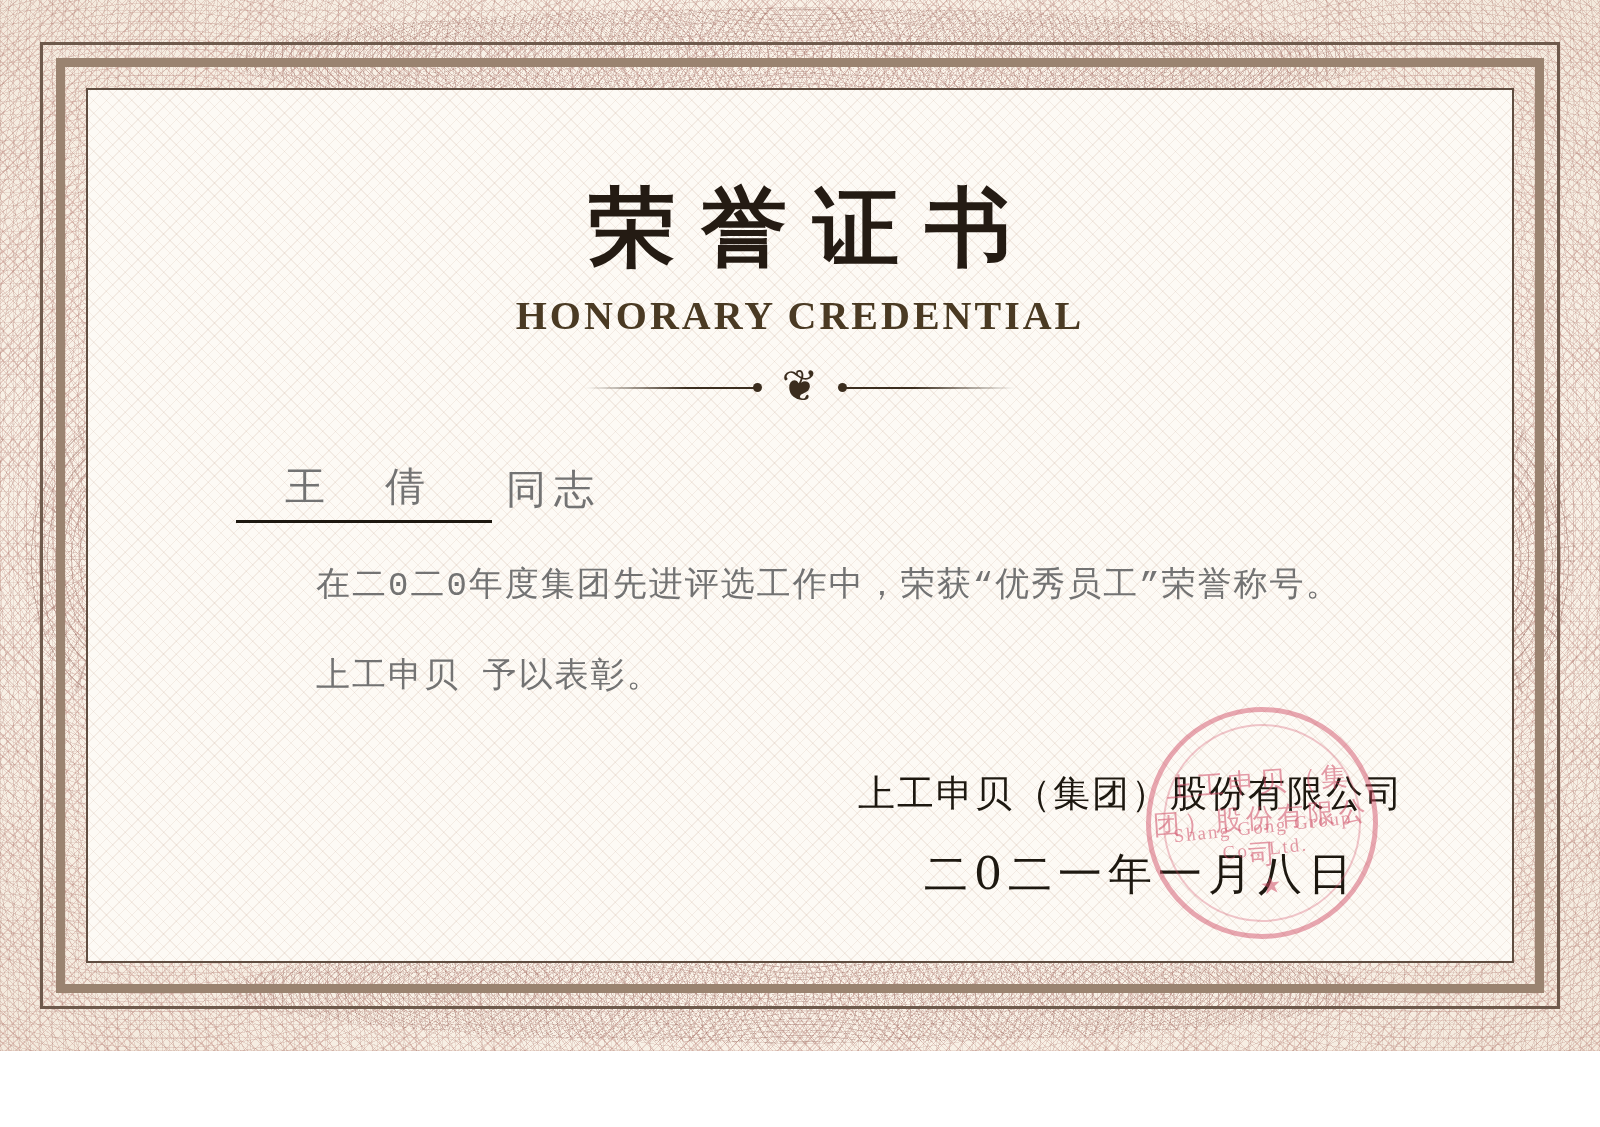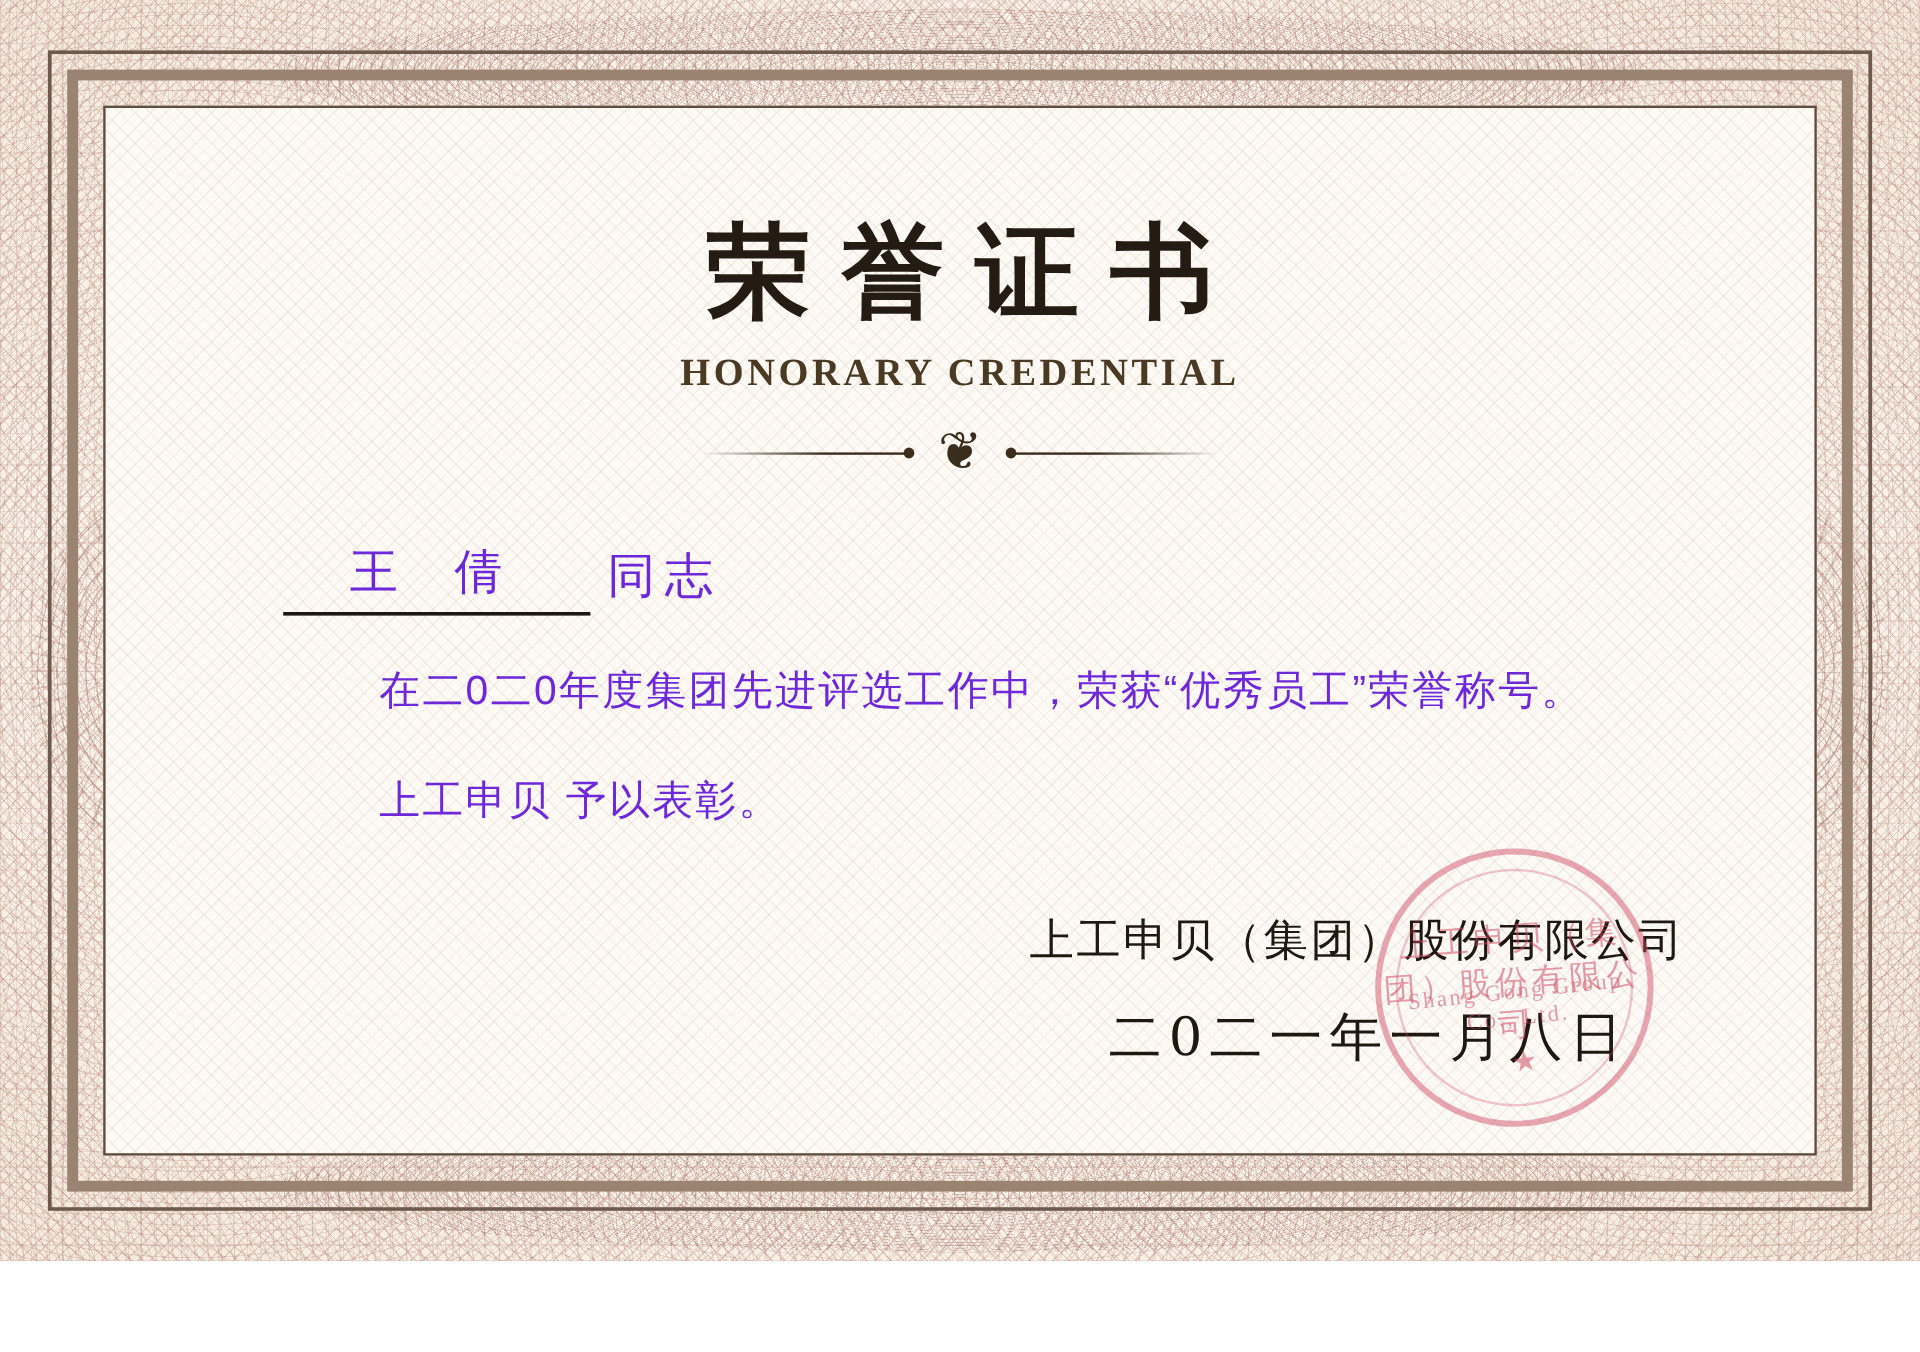--- a/index.html
+++ b/index.html
@@ -117,21 +117,21 @@
     letter-spacing: 26px;
     text-indent: 26px;
     color: #241b13;
     line-height: 1;
   }
 
   .title-en {
     margin: 22px 0 0 0;
     text-align: center;
     font-family: "Liberation Serif", serif;
-    font-size: 32px;
+    font-size: 40px;
     font-weight: 700;
     letter-spacing: 3px;
     color: #4a3a23;
   }
 
   .divider {
     margin: 26px auto 0 auto;
     width: 430px;
     height: 46px;
     position: relative;
@@ -162,22 +162,22 @@
     left: 50%;
     top: 0;
     transform: translateX(-50%);
     font-size: 44px;
     line-height: 44px;
     color: #3b2d1e;
   }
 
   .body {
     margin: 48px 74px 0 150px;
-    font-family: Liberation Sans, sans-serif;
-    color: #6d28d9;
+    font-family: Liberation Mono, monospace;
+    color: #737373;
   }
 
   .name-line {
     font-size: 40px;
     letter-spacing: 6px;
     display: flex;
     align-items: flex-end;
     gap: 14px;
   }
   .name-line .name {

